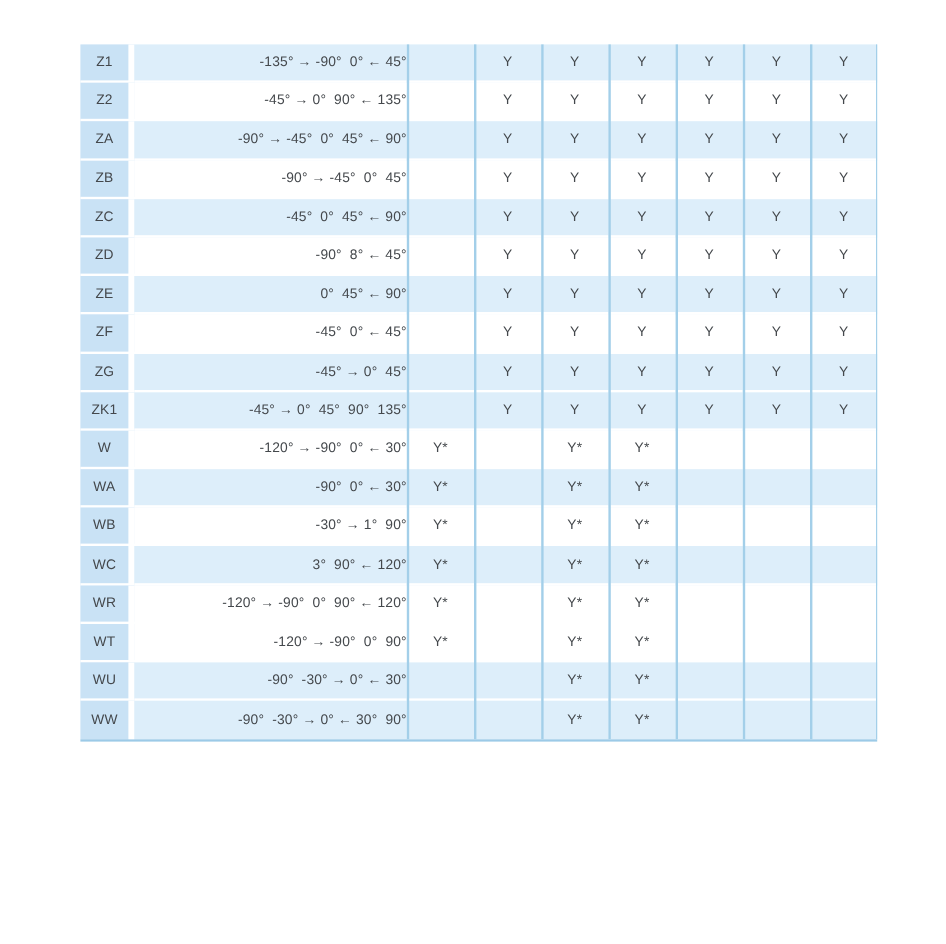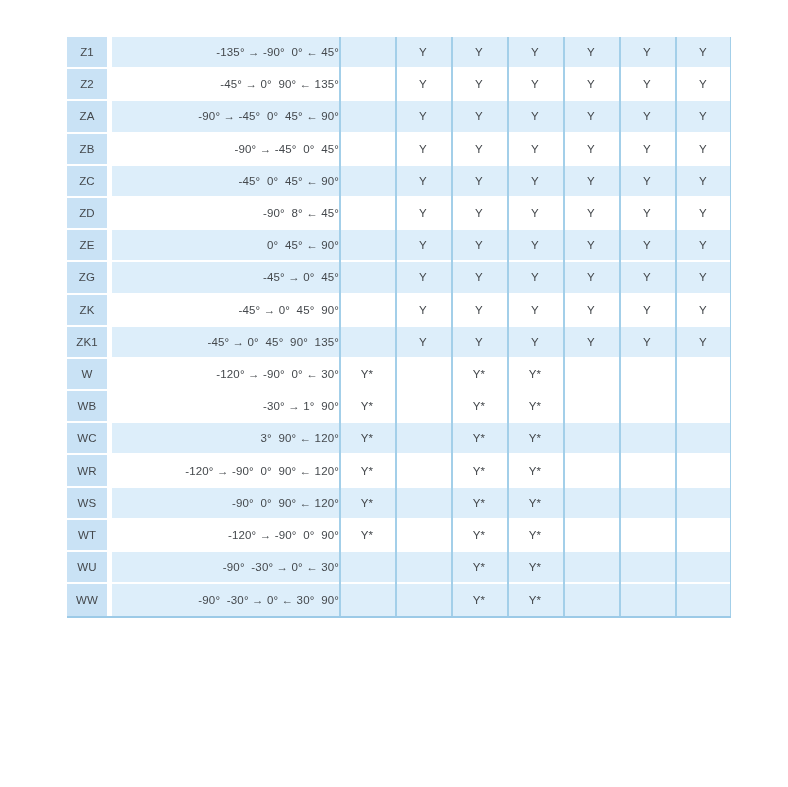--- a/index.html
+++ b/index.html
@@ -134,42 +134,42 @@
     <td class="label-cell"><span>ZE</span></td>
     <td class="angle-cell">0°  45° ← 90°</td>
     <td class="data-cell"></td>
     <td class="data-cell">Y</td>
     <td class="data-cell">Y</td>
     <td class="data-cell">Y</td>
     <td class="data-cell">Y</td>
     <td class="data-cell">Y</td>
     <td class="data-cell">Y</td>
   </tr>
+        <tr>
+    <td class="label-cell"><span>ZF</span></td>
+    <td class="angle-cell">-45°  0° ← 45°</td>
+    <td class="data-cell"></td>
+    <td class="data-cell">Y</td>
+    <td class="data-cell">Y</td>
+    <td class="data-cell">Y</td>
+    <td class="data-cell">Y</td>
+    <td class="data-cell">Y</td>
+    <td class="data-cell">Y</td>
+  </tr>
         <tr class="stripe">
     <td class="label-cell"><span>ZG</span></td>
     <td class="angle-cell">-45° → 0°  45°</td>
     <td class="data-cell"></td>
     <td class="data-cell">Y</td>
     <td class="data-cell">Y</td>
     <td class="data-cell">Y</td>
     <td class="data-cell">Y</td>
     <td class="data-cell">Y</td>
     <td class="data-cell">Y</td>
   </tr>
-        <tr>
-    <td class="label-cell"><span>ZK</span></td>
-    <td class="angle-cell">-45° → 0°  45°  90°</td>
-    <td class="data-cell"></td>
-    <td class="data-cell">Y</td>
-    <td class="data-cell">Y</td>
-    <td class="data-cell">Y</td>
-    <td class="data-cell">Y</td>
-    <td class="data-cell">Y</td>
-    <td class="data-cell">Y</td>
-  </tr>
         <tr class="stripe">
     <td class="label-cell"><span>ZK1</span></td>
     <td class="angle-cell">-45° → 0°  45°  90°  135°</td>
     <td class="data-cell"></td>
     <td class="data-cell">Y</td>
     <td class="data-cell">Y</td>
     <td class="data-cell">Y</td>
     <td class="data-cell">Y</td>
     <td class="data-cell">Y</td>
     <td class="data-cell">Y</td>
@@ -178,20 +178,31 @@
     <td class="label-cell"><span>W</span></td>
     <td class="angle-cell">-120° → -90°  0° ← 30°</td>
     <td class="data-cell">Y*</td>
     <td class="data-cell"></td>
     <td class="data-cell">Y*</td>
     <td class="data-cell">Y*</td>
     <td class="data-cell"></td>
     <td class="data-cell"></td>
     <td class="data-cell"></td>
   </tr>
+        <tr class="stripe">
+    <td class="label-cell"><span>WA</span></td>
+    <td class="angle-cell">-90°  0° ← 30°</td>
+    <td class="data-cell">Y*</td>
+    <td class="data-cell"></td>
+    <td class="data-cell">Y*</td>
+    <td class="data-cell">Y*</td>
+    <td class="data-cell"></td>
+    <td class="data-cell"></td>
+    <td class="data-cell"></td>
+  </tr>
         <tr>
     <td class="label-cell"><span>WB</span></td>
     <td class="angle-cell">-30° → 1°  90°</td>
     <td class="data-cell">Y*</td>
     <td class="data-cell"></td>
     <td class="data-cell">Y*</td>
     <td class="data-cell">Y*</td>
     <td class="data-cell"></td>
     <td class="data-cell"></td>
     <td class="data-cell"></td>
@@ -203,31 +214,20 @@
     <td class="data-cell"></td>
     <td class="data-cell">Y*</td>
     <td class="data-cell">Y*</td>
     <td class="data-cell"></td>
     <td class="data-cell"></td>
     <td class="data-cell"></td>
   </tr>
         <tr>
     <td class="label-cell"><span>WR</span></td>
     <td class="angle-cell">-120° → -90°  0°  90° ← 120°</td>
-    <td class="data-cell">Y*</td>
-    <td class="data-cell"></td>
-    <td class="data-cell">Y*</td>
-    <td class="data-cell">Y*</td>
-    <td class="data-cell"></td>
-    <td class="data-cell"></td>
-    <td class="data-cell"></td>
-  </tr>
-        <tr class="stripe">
-    <td class="label-cell"><span>WS</span></td>
-    <td class="angle-cell">-90°  0°  90° ← 120°</td>
     <td class="data-cell">Y*</td>
     <td class="data-cell"></td>
     <td class="data-cell">Y*</td>
     <td class="data-cell">Y*</td>
     <td class="data-cell"></td>
     <td class="data-cell"></td>
     <td class="data-cell"></td>
   </tr>
         <tr>
     <td class="label-cell"><span>WT</span></td>

